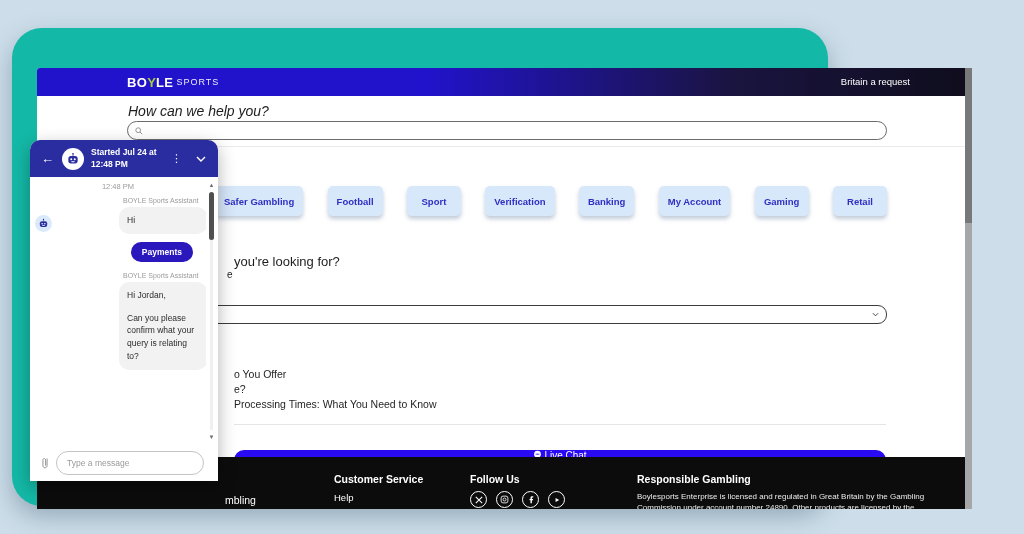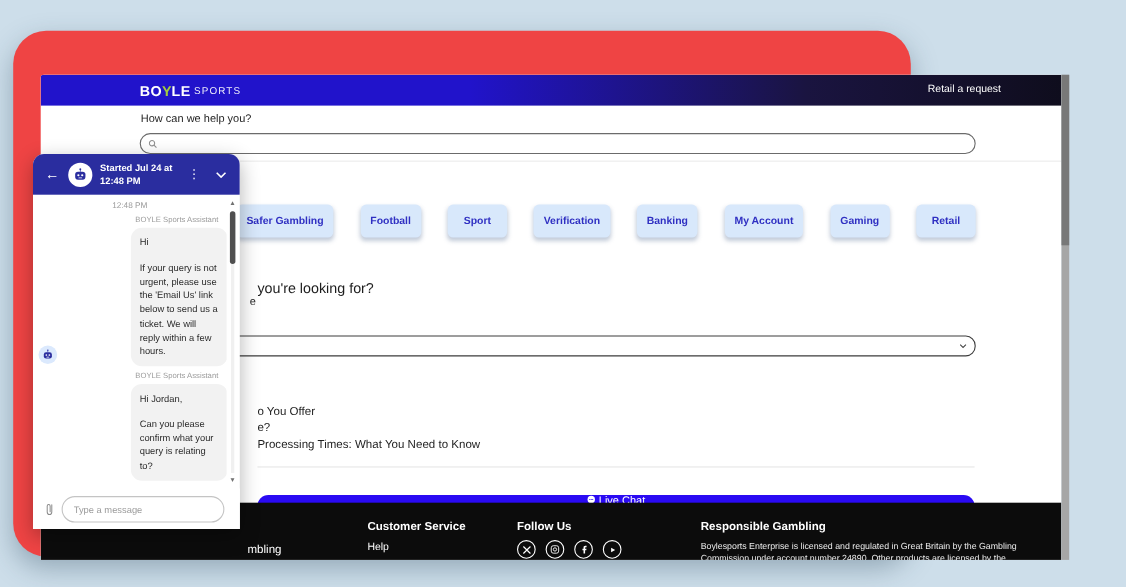--- a/index.html
+++ b/index.html
@@ -3,38 +3,38 @@
 <meta charset="utf-8">
 <style>
   * { margin:0; padding:0; box-sizing:border-box; }
   html,body { width:1024px; height:534px; }
   body { font-family:"Liberation Sans", sans-serif; background:#cddeea; position:relative; overflow:hidden; }
 
   .stage { position:absolute; inset:0; }
 
   
   .frame { position:absolute; left:12px; top:28px; width:816px; height:478px;
-           background:#ef4444; border-radius:30px; box-shadow:0 10px 24px rgba(40,70,90,.35); }
+           background:#14b8a6; border-radius:30px; box-shadow:0 10px 24px rgba(40,70,90,.35); }
   .page { position:absolute; left:25px; top:40px; width:928px; height:441px;
           background:#ffffff; overflow:hidden; border-radius:3px 0 0 0; }
   .page-scrollbar { position:absolute; left:953px; top:40px; width:7px; height:441px; background:#a6a6a6; }
   .page-scrollbar .thumb { position:absolute; left:0; top:0; width:7px; height:155px; background:#787878; }
 
   
   .topnav { position:absolute; left:0; top:0; width:928px; height:28px;
             background:linear-gradient(90deg,#2113cb 0%,#2113cb 42%,#1a1440 75%,#0f0d1d 100%);
             display:flex; align-items:center; }
   .logo { position:absolute; left:90px; top:0; height:28px; display:flex; align-items:center; }
   .logo .b1 { color:#fff; font-weight:800; font-size:13px; letter-spacing:.4px; }
   .logo .b2 { color:#a3cc3e; font-weight:800; font-size:13px; }
   .logo .b3 { color:rgba(255,255,255,.92); font-weight:400; font-size:9px; letter-spacing:1px; margin-left:3px; }
   .submit-req { position:absolute; right:55px; top:8px; color:#fff; font-size:9.5px; cursor:pointer; }
 
   
-  .hero-title { position:absolute; left:91px; top:35px; font-size:10px; color:#1d1d1d; }
+  .hero-title { position:absolute; left:91px; top:35px; font-size:14px; color:#1d1d1d;font-style:italic; }
   .searchbox { position:absolute; left:90px; top:53px; width:760px; height:19px;
                border:1px solid #6b6b6b; border-radius:10px; background:#fff; display:flex; align-items:center; padding-left:7px; }
   .searchbox svg { opacity:.65; }
   .sec-divider { position:absolute; left:0; top:78px; width:928px; height:1px; background:#ececec; }
 
   
   .cat-heading { position:absolute; left:92px; top:92px; font-size:14px; color:#1e1e1e; }
   .cat-row { position:absolute; left:178px; top:118px; width:672px; height:30px;
              display:flex; justify-content:space-between; }
   .cat-btn { min-width:54px; padding:0 9px; height:30px; background:#d8e8fb; color:#2f2fc2;
@@ -114,21 +114,21 @@
 
     <div class="page">
 
       <div class="topnav">
         <div class="logo">
           <span class="b1">BO</span>
             <span class="b2">Y</span>
             <span class="b1">LE</span>
           <span class="b3">SPORTS</span>
         </div>
-        <span class="submit-req">Retail a request</span>
+        <span class="submit-req">Britain a request</span>
       </div>
 
       <div class="hero-title">How can we help you?</div>
       <div class="searchbox">
         <svg width="8" height="8" viewBox="0 0 10 10">
             <circle cx="4" cy="4" r="3" fill="none" stroke="#555" stroke-width="1.2"></circle>
             <line x1="6.2" y1="6.2" x2="9" y2="9" stroke="#555" stroke-width="1.2"></line>
           </svg>
       </div>
       <div class="sec-divider"></div>
@@ -245,33 +245,35 @@
         </svg>
     </div>
 
     <div class="chat-body">
       <div class="chat-time">12:48 PM</div>
 
       <div class="msg-group">
         <div class="msg-label">BOYLE Sports Assistant</div>
         <div class="msg-bubble">
           <p>Hi</p>
-          <p>If your query is not urgent, please use the 'Email Us' link below to send us a ticket. We will reply within a few hours.</p>
         </div>
         <span class="msg-avatar">
           <svg width="11" height="11" viewBox="0 0 24 24">
               <circle cx="12" cy="3.2" r="1.5" fill="#2a2d9f"></circle>
               <rect x="11.4" y="4.5" width="1.2" height="2.6" fill="#2a2d9f"></rect>
               <rect x="4" y="7" width="16" height="12.5" rx="4.5" fill="#2a2d9f"></rect>
               <circle cx="9" cy="12.5" r="1.7" fill="#fff"></circle>
               <circle cx="15" cy="12.5" r="1.7" fill="#fff"></circle>
               <rect x="9" y="16" width="6" height="1.4" rx="0.7" fill="#fff"></rect>
             </svg>
         </span>
       </div>
+      <div class="reply-row">
+        <button class="reply-pill">Payments</button>
+      </div>
 
       <div class="msg-group">
         <div class="msg-label">BOYLE Sports Assistant</div>
         <div class="msg-bubble">
           <p>Hi Jordan,</p>
           <p>Can you please confirm what your query is relating to?</p>
         </div>
 
       </div>
 

